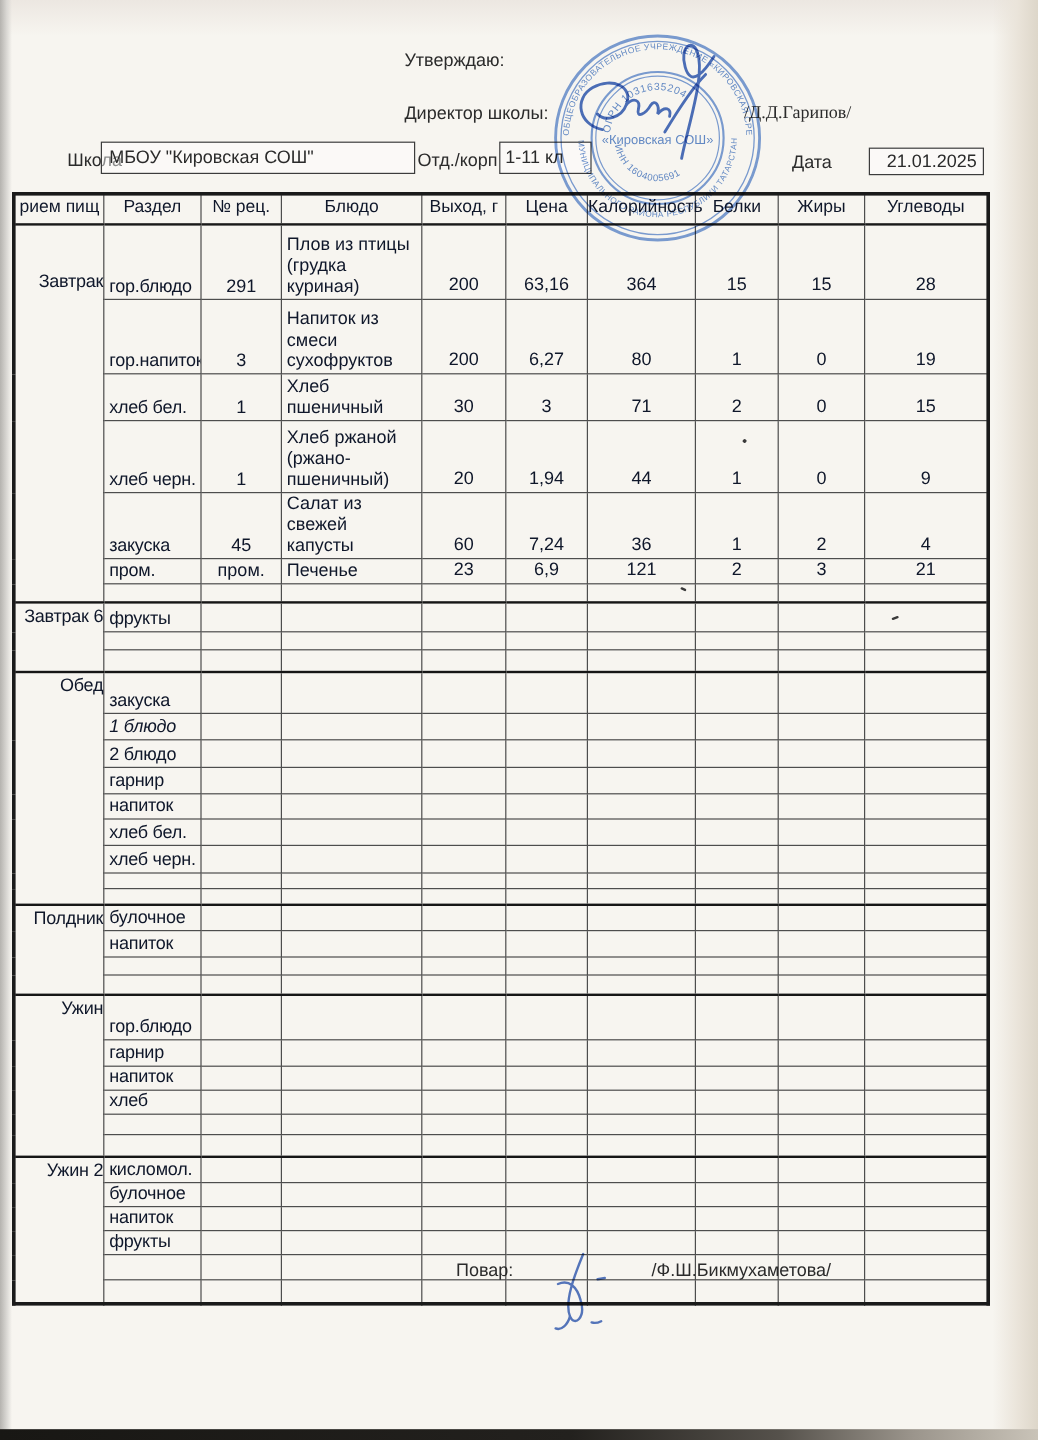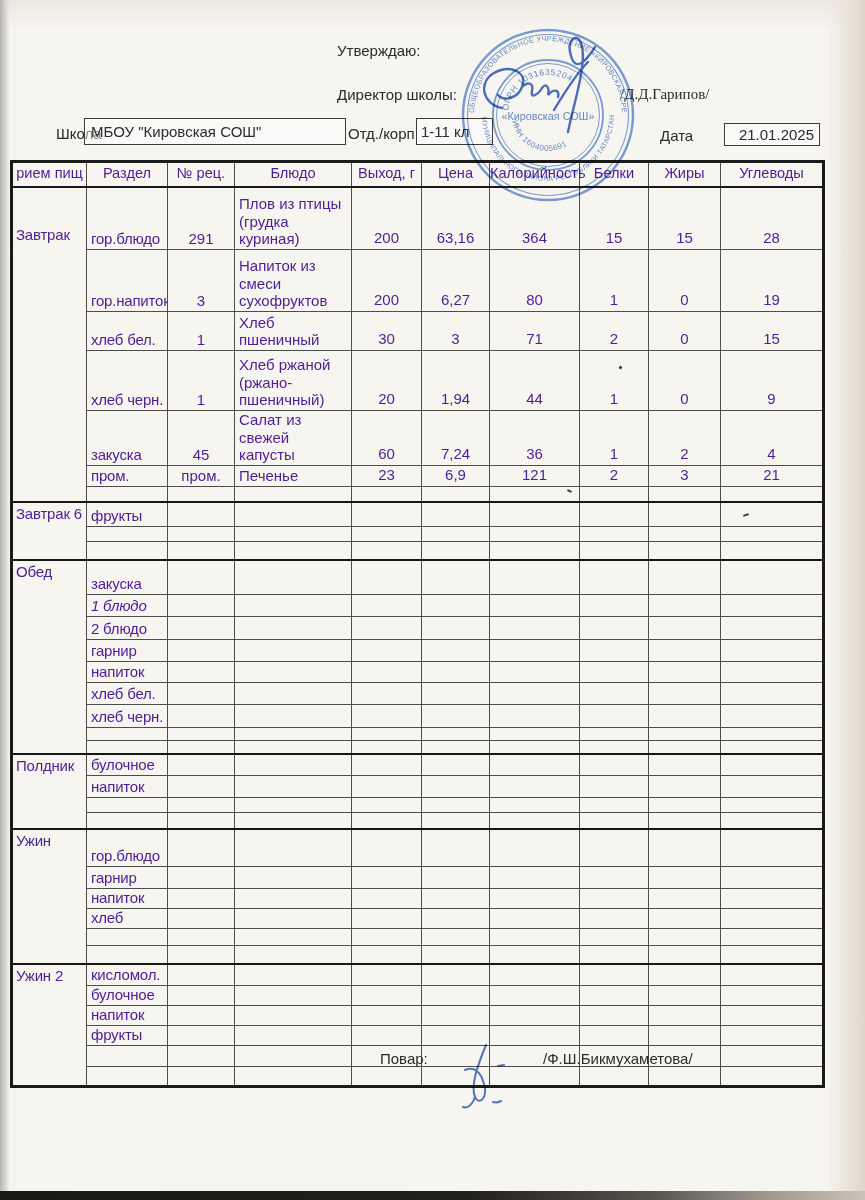--- a/index.html
+++ b/index.html
@@ -29,31 +29,31 @@
     border:1.6px solid #3c3c3c;
     background:rgba(255,255,255,.45);
     font-size:15px;
     display:flex; align-items:center;
   }
 
   
   #menu-table {
     position:absolute; left:10px; top:160px; width:812px;
     border-collapse:collapse; table-layout:fixed;
-    font-size:15px; color:#4c1d95;
+    font-size:15px; color:#0f172a;
     border:3px solid #1a1a1a;
   }
   #menu-table th, #menu-table td { border:1.3px solid #4d4d4d; }
   #menu-table thead th {
     font-weight:400; font-size:14.6px; height:25px;
     text-align:center; vertical-align:middle;
     border-bottom:2.4px solid #1a1a1a; padding:0 0 2px;
   }
   #menu-table tbody tr.section-start td { border-top:2.8px solid #161616; }
-  td.meal   { vertical-align:top; text-align:left; padding-left:3px; white-space:nowrap; letter-spacing:-0.2px; }
+  td.meal   { vertical-align:top; text-align:right; padding-left:3px; white-space:nowrap; letter-spacing:-0.2px; }
   td.razdel { vertical-align:bottom; text-align:left; padding:0 1px 2px 4px; white-space:nowrap; letter-spacing:-0.2px; overflow:hidden; }
   td.rec    { vertical-align:bottom; text-align:center; padding-bottom:2px; }
   td.dish   { vertical-align:bottom; text-align:left; padding:0 2px 1px 4px; white-space:pre-line; line-height:1.18; }
   td.num    { vertical-align:bottom; text-align:center; padding-bottom:3px; }
 
   
   #stamp { left:460px; top:27px; width:176px; height:176px; opacity:.88; mix-blend-mode:multiply; }
   #director-signature { left:468px; top:30px; width:140px; height:130px; mix-blend-mode:multiply; }
   #cook-signature { left:452px; top:1040px; width:70px; height:75px; mix-blend-mode:multiply; }
 

